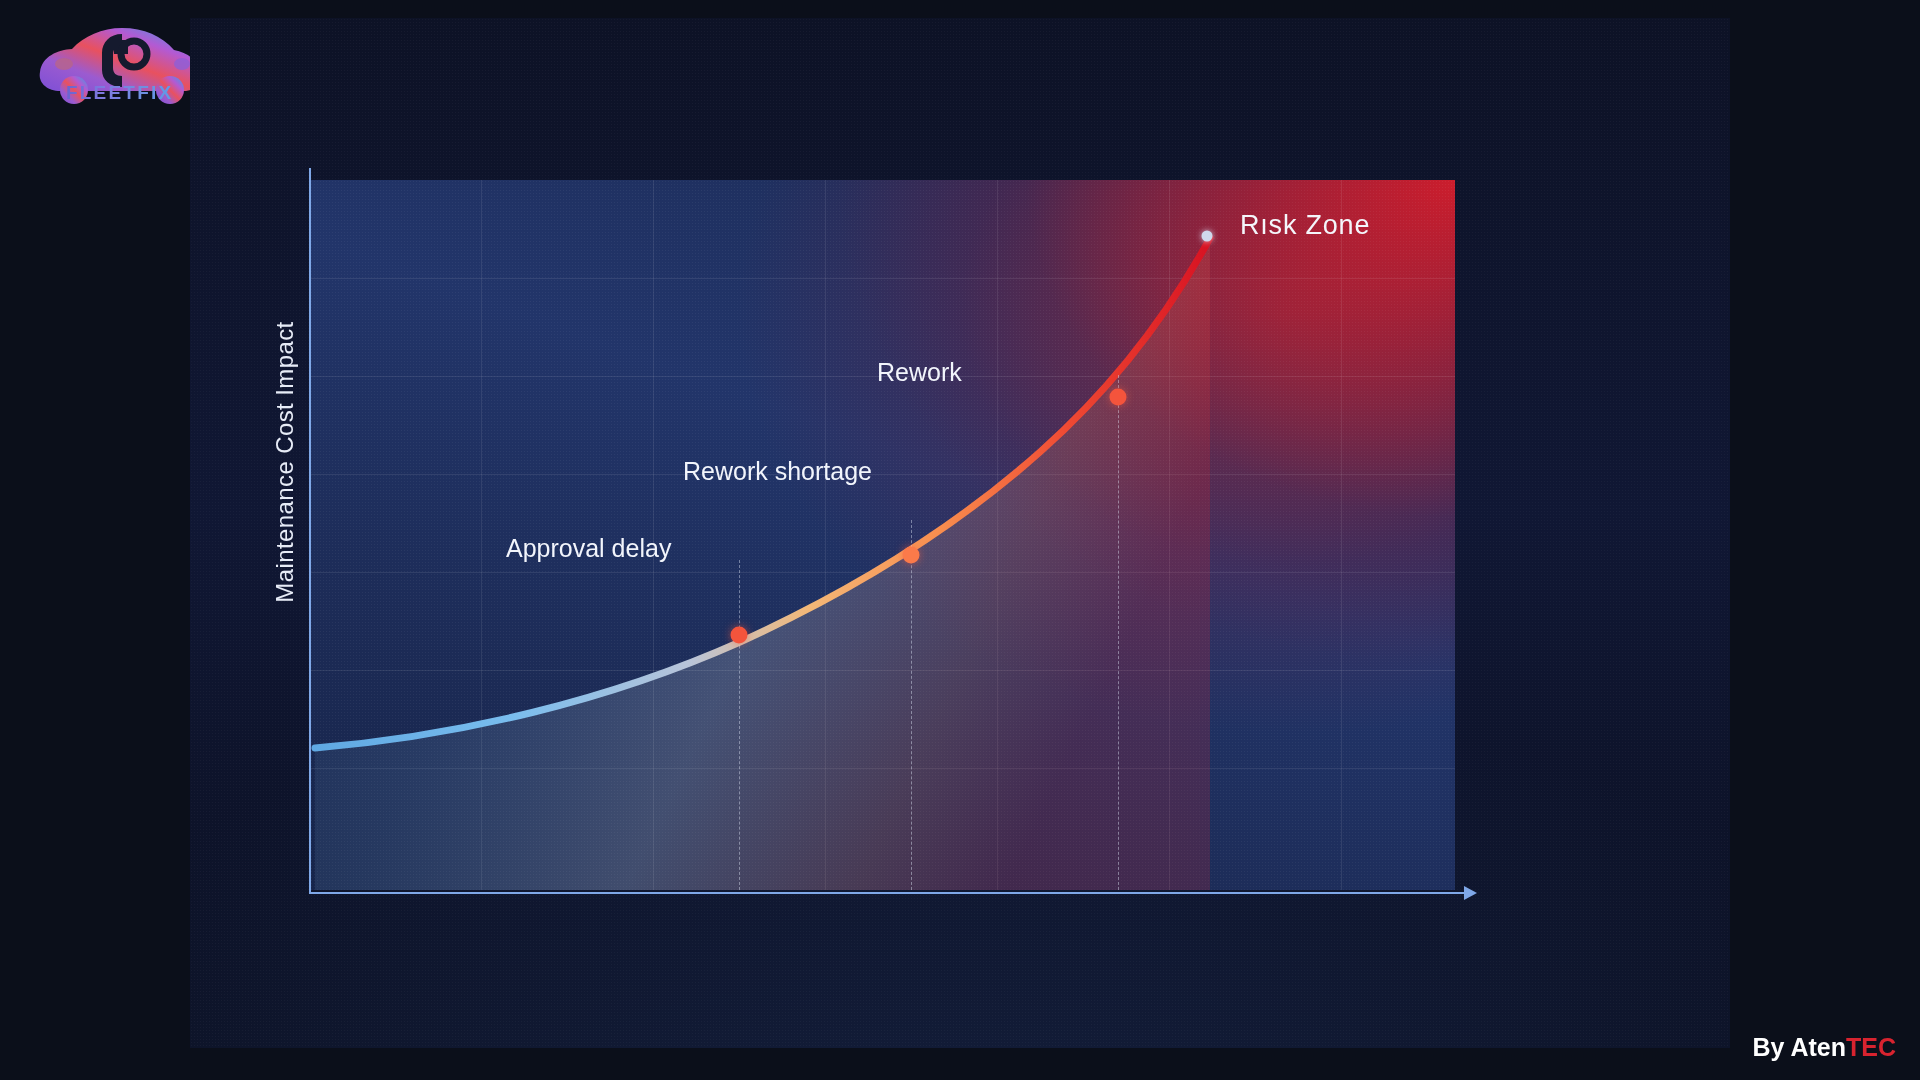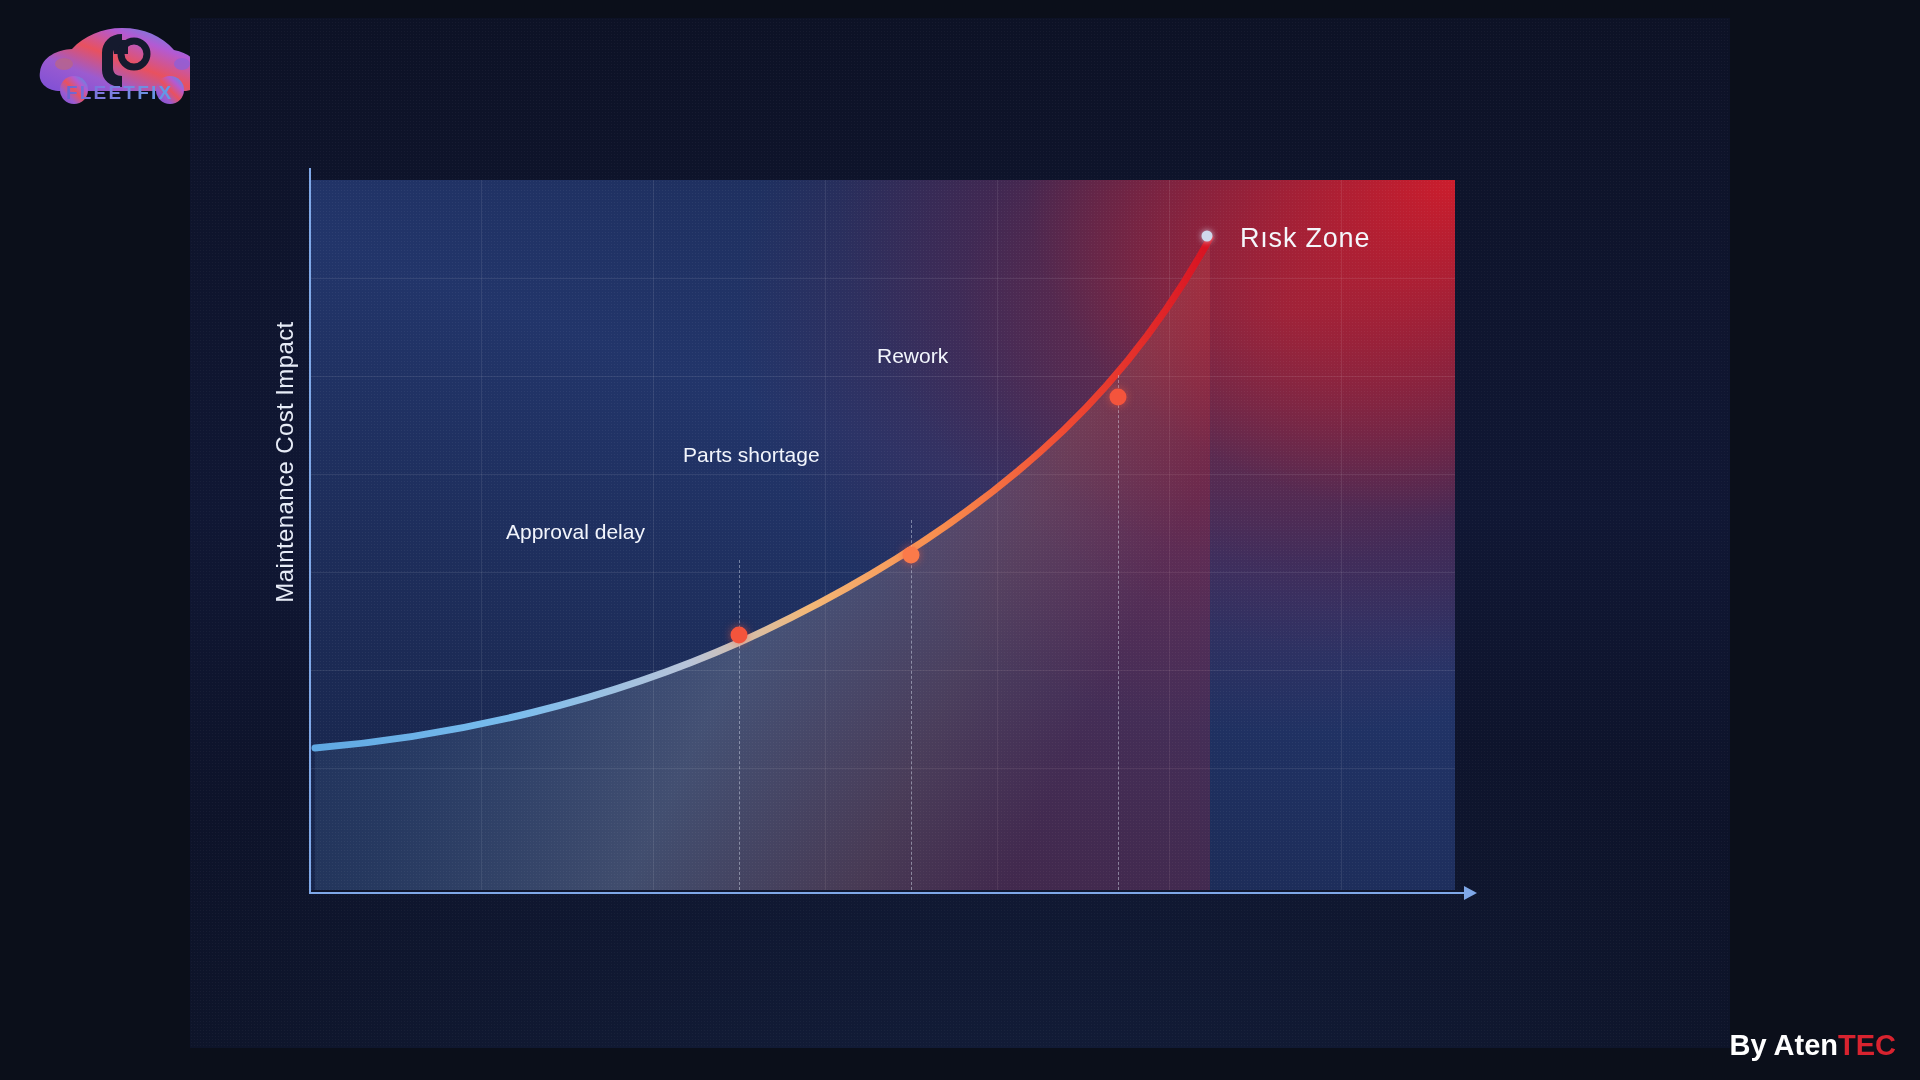--- a/index.html
+++ b/index.html
@@ -81,30 +81,30 @@
   }
   #x-axis-title {
     position:absolute; left:120px; top:918px; width:1150px; text-align:center;
     font-size:24px; color:#e7ecf7; letter-spacing:.4px; z-index:6;
   }
 
   
   .ann-line { position:absolute; width:1px; border-left:1px dashed rgba(220,228,245,.45); z-index:4; }
   .ann-dot  { position:absolute; width:17px; height:17px; border-radius:50%; z-index:7;
               transform:translate(-50%,-50%); box-shadow:0 0 8px rgba(255,90,60,.55); }
-  .ann-label{ position:absolute; font-size:21px; color:#f2f5fc; white-space:nowrap; z-index:7; }
+  .ann-label{ position:absolute; font-size:25px; color:#f2f5fc; white-space:nowrap; z-index:7;margin-top:14px; }
   #end-dot {
     position:absolute; width:11px; height:11px; border-radius:50%;
     background:#cfd9ec; transform:translate(-50%,-50%); z-index:7;
     box-shadow:0 0 6px rgba(220,232,255,.8);
   }
   #risk-label { position:absolute; font-size:27px; color:#f4f6fb; letter-spacing:.8px; white-space:nowrap; z-index:7; }
 
   
-  #footer { position:absolute; right:24px; bottom:18px; font-size:29px; font-weight:bold; z-index:9; }
+  #footer { position:absolute; right:24px; bottom:18px; font-size:25px; font-weight:bold; z-index:9; }
   #footer .w { color:#ffffff; }
   #footer .r { color:#d8232f; }
 </style>
 </head>
 <body>
 
 <div id="stage">
 
   <div id="logo-wrap">
     <svg id="logo-svg" width="200" height="110" viewBox="0 0 200 110">
@@ -185,23 +185,23 @@
 
         <path d="M 5 568 C 150 556 300 520 430 462 C 540 412 640 352 730 272 C 800 210 855 140 900 58" fill="none" stroke="url(#lineGrad)" stroke-width="7" stroke-linecap="round"></path>
       </svg>
 
       <div class="ann-dot" style="left:429px; top:455px; background:#f4543c;"></div>
       <div class="ann-dot" style="left:601px; top:375px; background:#fb7a4a;"></div>
       <div class="ann-dot" style="left:808px; top:217px; background:#f4543c;"></div>
       <div id="end-dot" style="left:897px; top:56px;"></div>
 
       <div class="ann-label" style="left:196px; top:340px;">Approval delay</div>
-      <div class="ann-label" style="left:373px; top:263px;">Parts shortage</div>
+      <div class="ann-label" style="left:373px; top:263px;">Rework shortage</div>
       <div class="ann-label" style="left:567px; top:164px;">Rework</div>
-      <div id="risk-label" style="left:930px; top:43px;">Rısk Zone</div>
+      <div id="risk-label" style="left:930px; top:30px;">Rısk Zone</div>
     </div>
   </div>
 
   <div id="footer">
     <span class="w">By Aten</span><span class="r">TEC</span>
   </div>
 
 </div>
 
 </body></html>

